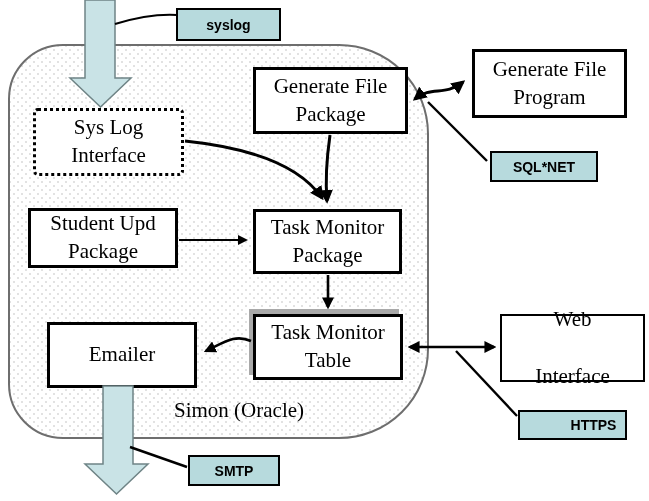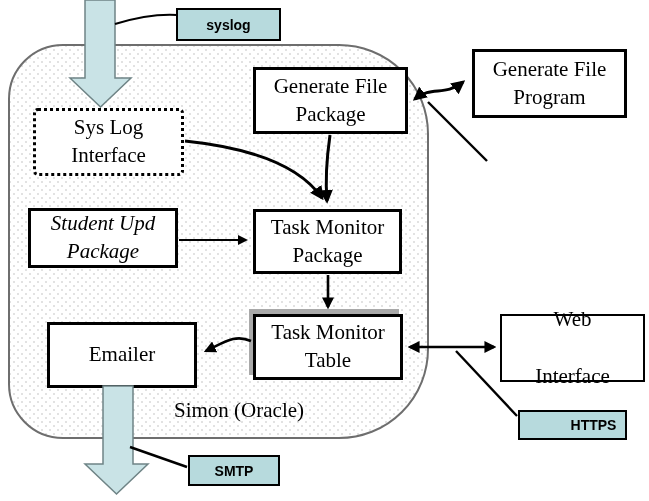--- a/index.html
+++ b/index.html
@@ -28,21 +28,21 @@
   .node{
     position:absolute;background:#ffffff;border:3px solid #000;
     box-sizing:border-box;display:flex;flex-direction:column;
     align-items:center;justify-content:center;
     font-size:21px;line-height:1.32;color:#000;text-align:center;
   }
   .node span{display:block;white-space:nowrap;}
   .n-gen-file-package{left:253px;top:67px;width:155px;height:67px;}
   .n-gen-file-program{left:472px;top:49px;width:155px;height:69px;}
   .n-sys-log{left:33px;top:108px;width:151px;height:68px;border:3px dotted #000;border-radius:5px;}
-  .n-student-upd{left:28px;top:208px;width:150px;height:60px;font-style:italic;}
+  .n-student-upd{left:28px;top:208px;width:150px;height:60px;}
   .n-task-pkg{left:253px;top:209px;width:149px;height:65px;}
   .n-task-table{left:253px;top:314px;width:150px;height:66px;box-shadow:-4px -5px 0 0 #a9a9a9;}
   .n-late-list{left:47px;top:322px;width:150px;height:66px;}
   .n-web-if{left:500px;top:314px;width:145px;height:68px;border-width:2.5px;gap:29px;}
   
   .tag{
     position:absolute;background:var(--tag-bg,#b7dadd);border:2px solid #000;
     box-sizing:border-box;display:flex;align-items:center;justify-content:center;
     font-family:"Liberation Sans", sans-serif;font-weight:bold;font-size:14px;color:#000;
   }
@@ -90,20 +90,21 @@
   </div>
   <div class="node n-late-list">
     <span>Emailer</span>
   </div>
   <div class="node n-web-if">
     <span>Web</span>
     <span>Interface</span>
   </div>
 
   <div class="tag t-syslog">syslog</div>
+  <div class="tag t-sqlnet">SQL*NET</div>
   <div class="tag t-https">HTTPS</div>
   <div class="tag t-smtp">SMTP</div>
 
   <svg class="connectors" viewBox="0 0 649 501" xmlns="http://www.w3.org/2000/svg">
     <defs>
       <marker id="ah" viewBox="0 0 10 10" refX="8" refY="5" markerWidth="4.6" markerHeight="4.6" orient="auto-start-reverse">
         <path d="M0,0 L10,5 L0,10 z" fill="#000"></path>
       </marker>
     </defs>
 

